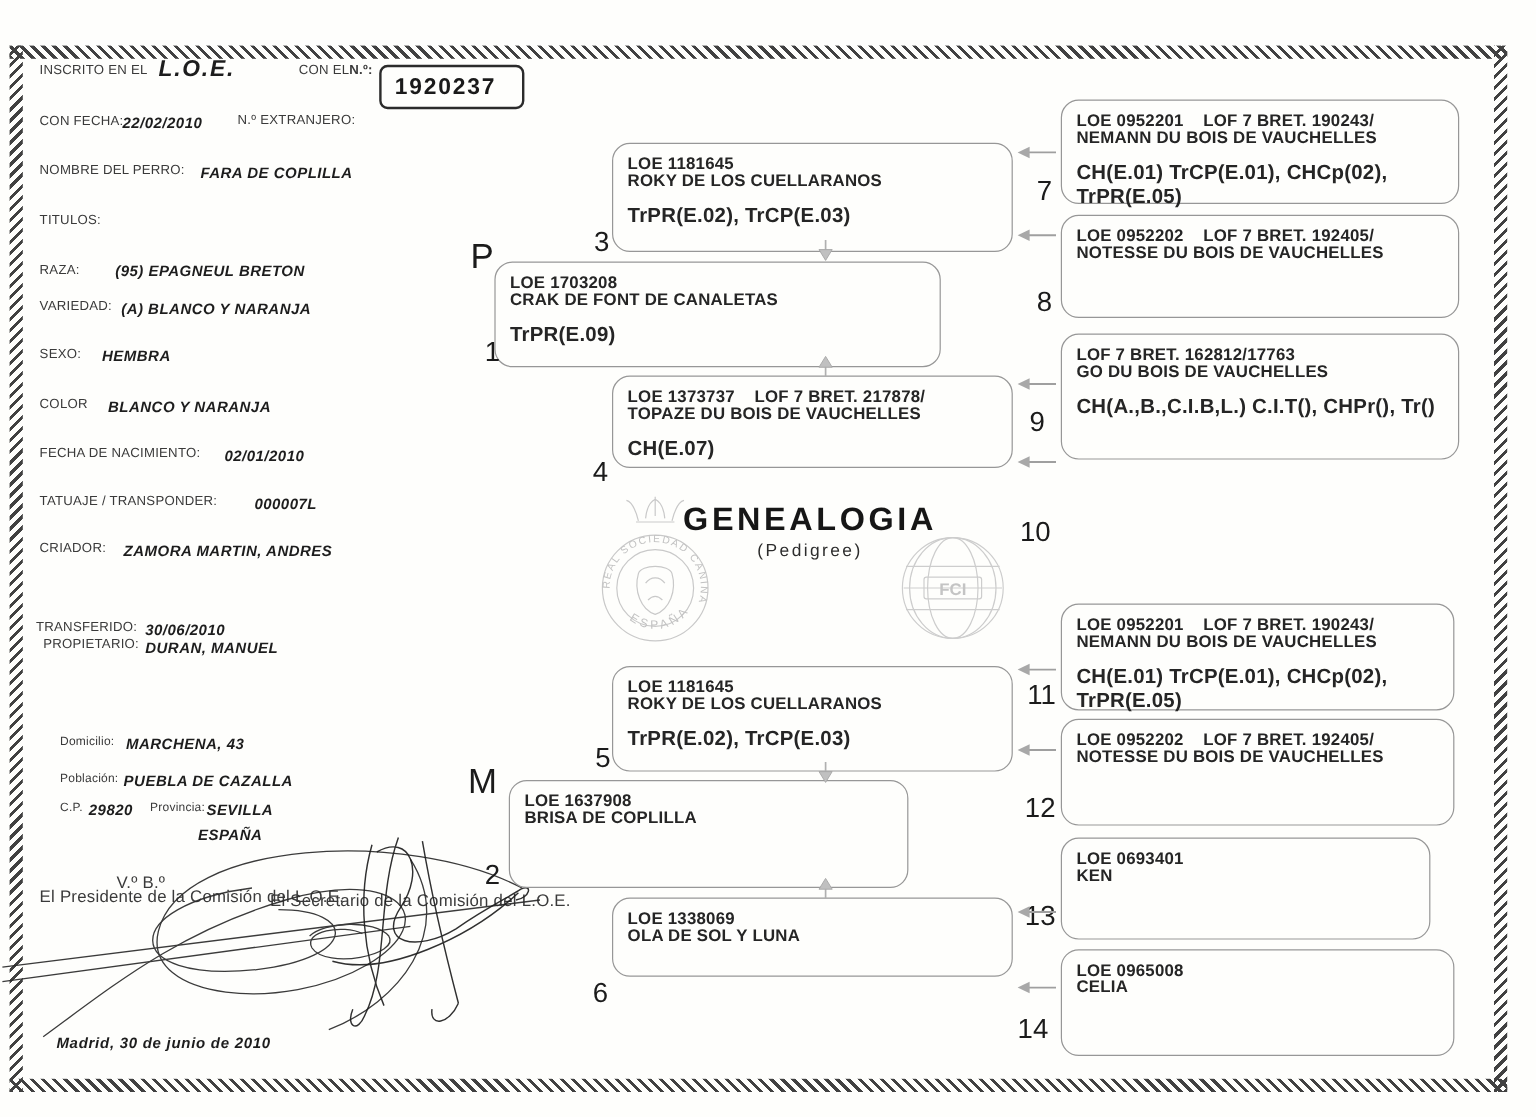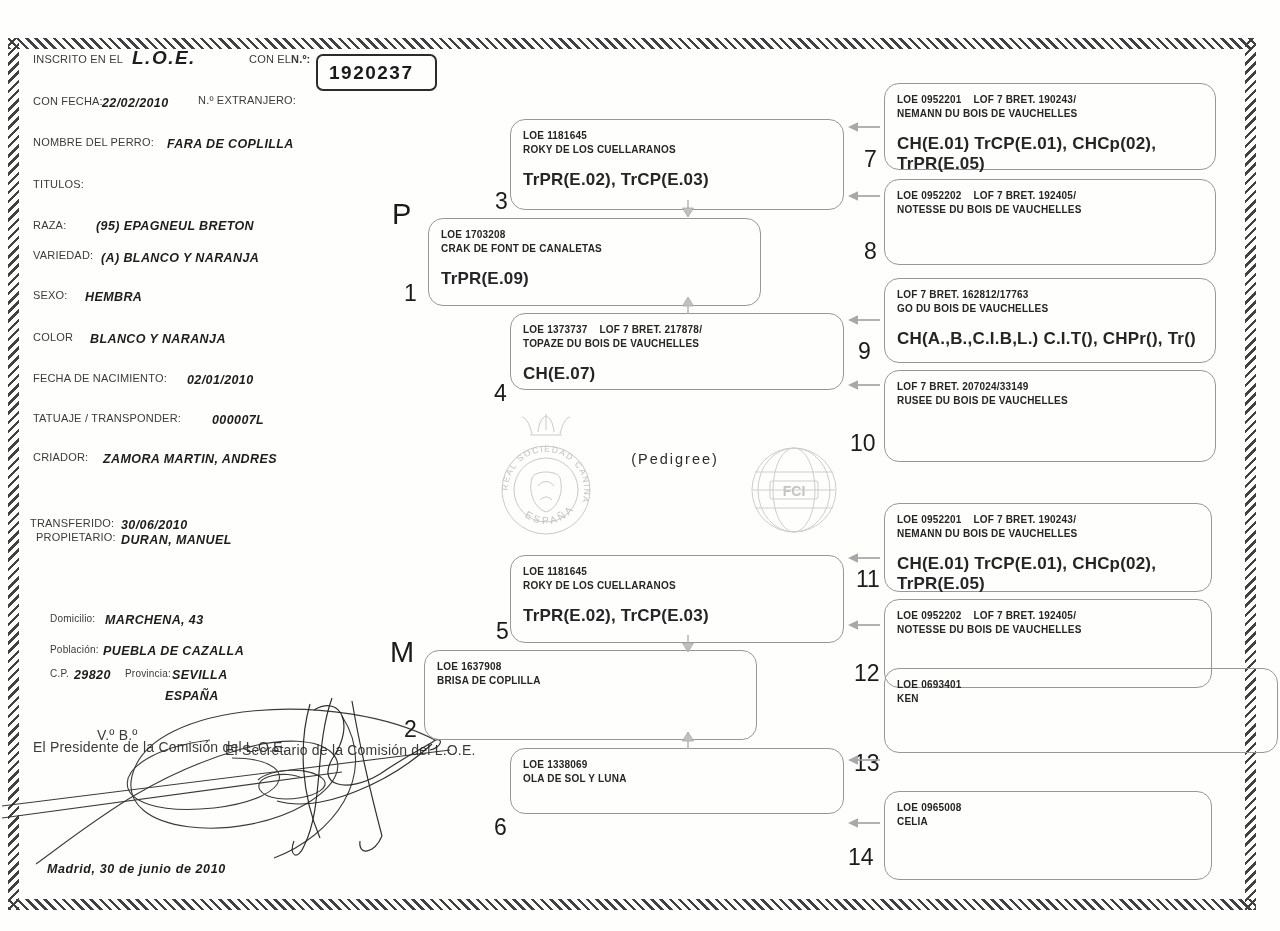--- a/index.html
+++ b/index.html
@@ -8,21 +8,21 @@
   .bband{position:absolute;background:repeating-linear-gradient(45deg,#414141 0 2.5px,rgba(255,255,255,0) 2.5px 6.5px);}
   .bbandv{position:absolute;background:repeating-linear-gradient(-45deg,#414141 0 2.5px,rgba(255,255,255,0) 2.5px 6.5px);}
   .lbl{position:absolute;font-size:11px;color:#3a3a3a;letter-spacing:.2px;white-space:nowrap;}
   .lbl-sm{font-size:10px;}
   .lbl-xs{font-size:14px;margin-top:28px;}
   .val{position:absolute;font-weight:bold;font-size:12.5px;color:#1d1d1d;letter-spacing:.4px;white-space:nowrap;font-style:italic;}
   .big{font-size:19px;letter-spacing:1.5px;}
   .numbox{position:absolute;left:286px;top:54px;width:106px;height:33px;border:2px solid #2b2b2b;border-radius:7px;
           display:flex;align-items:center;padding-left:11px;font-size:19px;font-weight:bold;letter-spacing:1.5px;color:#1a1a1a;}
   .pbox{position:absolute;border:1.3px solid #979797;border-radius:15px;padding:9px 12px;box-sizing:border-box;background:transparent;}
-  .pid,.pname{font-weight:bold;font-size:10px;color:#252525;white-space:pre-wrap;line-height:14px;letter-spacing:.2px;}
+  .pid,.pname{font-weight:bold;font-size:14px;color:#252525;white-space:pre-wrap;line-height:14px;letter-spacing:.2px;}
   .ptitles{font-weight:bold;font-size:17px;color:#252525;margin-top:13px;letter-spacing:.2px;white-space:pre-wrap;}
   .pnum{position:absolute;font-size:23px;color:#1b1b1b;}
   .genletter{position:absolute;font-size:29px;color:#1b1b1b;}
   .gtitle{position:absolute;left:520px;top:418px;width:310px;text-align:center;font-size:27px;font-weight:bold;
           letter-spacing:3px;color:#161616;}
   .gsub{position:absolute;left:520px;top:451px;width:310px;text-align:center;font-size:14.5px;letter-spacing:2px;color:#2c2c2c;}
   svg.abs{position:absolute;pointer-events:none;}
 </style>
 </head>
 <body>
@@ -104,20 +104,21 @@
     <g stroke="#1f1f1f" stroke-width="1.2" fill="none" opacity="0.92">
       <path d="M310 16 C298 58 302 108 320 150"></path>
       <path d="M332 10 C314 60 324 118 304 158 C298 173 288 168 294 153"></path>
       <path d="M314 22 C342 6 354 38 334 68 C314 98 347 106 380 86 C406 68 427 58 434 53 C444 48 442 60 430 62"></path>
       <path d="M277 113 C322 126 392 93 432 56"></path>
       <path d="M352 13 C360 60 372 110 382 148"></path>
       <path d="M382 148 C374 166 358 168 360 153"></path>
     </g>
   </svg>
 
+  <div class="gtitle">GENEALOGIA</div>
   <div class="gsub">(Pedigree)</div>
   <div class="genletter" style="left:392px;top:198px">P</div>
   <div class="genletter" style="left:390px;top:636px">M</div>
 
   <svg class="abs" style="left:498px;top:408px" width="96" height="134" viewBox="0 0 96 134">
     <g stroke="#c9c9c9" fill="none" stroke-width="1">
       <path d="M34 26 C31 14 28 10 24 9 M62 26 C65 14 68 10 72 9 M48 22 V6 M40 24 C41 14 44 10 48 8 M56 24 C55 14 52 10 48 8"></path>
       <path d="M32 27 H64"></path>
       <circle cx="48" cy="82" r="44"></circle>
       <circle cx="48" cy="82" r="32"></circle>
@@ -140,21 +141,21 @@
     <g stroke="#cdcdcd" fill="none" stroke-width="1">
       <circle cx="46" cy="50" r="42"></circle>
       <ellipse cx="46" cy="50" rx="21" ry="42"></ellipse>
       <ellipse cx="46" cy="50" rx="36" ry="42"></ellipse>
       <path d="M7 32 H85 M5 50 H87 M7 68 H85"></path>
       <rect x="22" y="41" width="48" height="18" rx="2"></rect>
     </g>
     <text x="46" y="55.5" text-anchor="middle" font-size="14" font-weight="bold" fill="#c4c4c4" font-family="Liberation Sans, sans-serif">FCI</text>
   </svg>
 
-  <div class="pbox" style="left:428px;top:218px;width:333px;height:88px">
+  <div class="pbox" style="left:412px;top:218px;width:372px;height:88px">
     <div class="pid">LOE 1703208</div>
     <div class="pname">CRAK DE FONT DE CANALETAS</div>
     <div class="ptitles">TrPR(E.09)</div>
   </div>
   <div class="pbox" style="left:424px;top:650px;width:333px;height:90px">
     <div class="pid">LOE 1637908</div>
     <div class="pname">BRISA DE COPLILLA</div>
     <div class="ptitles"></div>
   </div>
   <div class="pbox" style="left:510px;top:119px;width:334px;height:91px">
@@ -180,41 +181,36 @@
   <div class="pbox" style="left:884px;top:83px;width:332px;height:87px">
     <div class="pid">LOE 0952201    LOF 7 BRET. 190243/</div>
     <div class="pname">NEMANN DU BOIS DE VAUCHELLES</div>
     <div class="ptitles">CH(E.01) TrCP(E.01), CHCp(02), TrPR(E.05)</div>
   </div>
   <div class="pbox" style="left:884px;top:179px;width:332px;height:86px">
     <div class="pid">LOE 0952202    LOF 7 BRET. 192405/</div>
     <div class="pname">NOTESSE DU BOIS DE VAUCHELLES</div>
     <div class="ptitles"></div>
   </div>
-  <div class="pbox" style="left:884px;top:278px;width:332px;height:85px">
+  <div class="pbox" style="left:884px;top:278px;width:332px;height:105px">
     <div class="pid">LOF 7 BRET. 162812/17763</div>
     <div class="pname">GO DU BOIS DE VAUCHELLES</div>
     <div class="ptitles">CH(A.,B.,C.I.B,L.) C.I.T(), CHPr(), Tr()</div>
-  </div>
-  <div class="pbox" style="left:884px;top:370px;width:332px;height:92px">
-    <div class="pid">LOF 7 BRET. 207024/33149</div>
-    <div class="pname">RUSEE DU BOIS DE VAUCHELLES</div>
-    <div class="ptitles"></div>
   </div>
   <div class="pbox" style="left:884px;top:503px;width:328px;height:89px">
     <div class="pid">LOE 0952201    LOF 7 BRET. 190243/</div>
     <div class="pname">NEMANN DU BOIS DE VAUCHELLES</div>
     <div class="ptitles">CH(E.01) TrCP(E.01), CHCp(02), TrPR(E.05)</div>
   </div>
   <div class="pbox" style="left:884px;top:599px;width:328px;height:89px">
     <div class="pid">LOE 0952202    LOF 7 BRET. 192405/</div>
     <div class="pname">NOTESSE DU BOIS DE VAUCHELLES</div>
     <div class="ptitles"></div>
   </div>
-  <div class="pbox" style="left:884px;top:668px;width:394px;height:85px">
+  <div class="pbox" style="left:884px;top:698px;width:308px;height:85px">
     <div class="pid">LOE 0693401</div>
     <div class="pname">KEN</div>
     <div class="ptitles"></div>
   </div>
   <div class="pbox" style="left:884px;top:791px;width:328px;height:89px">
     <div class="pid">LOE 0965008</div>
     <div class="pname">CELIA</div>
     <div class="ptitles"></div>
   </div>
 

